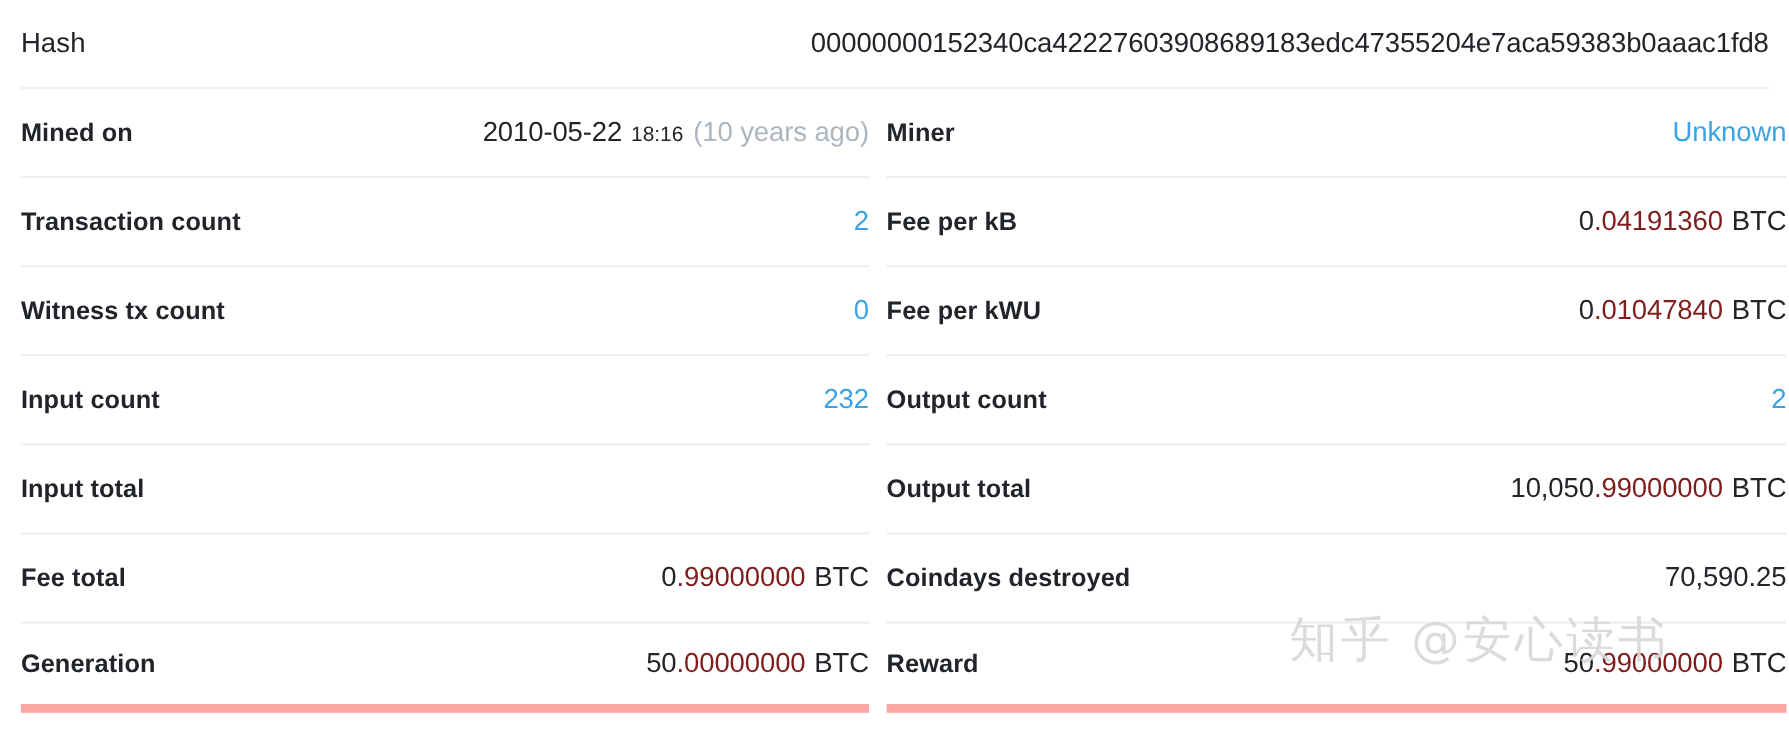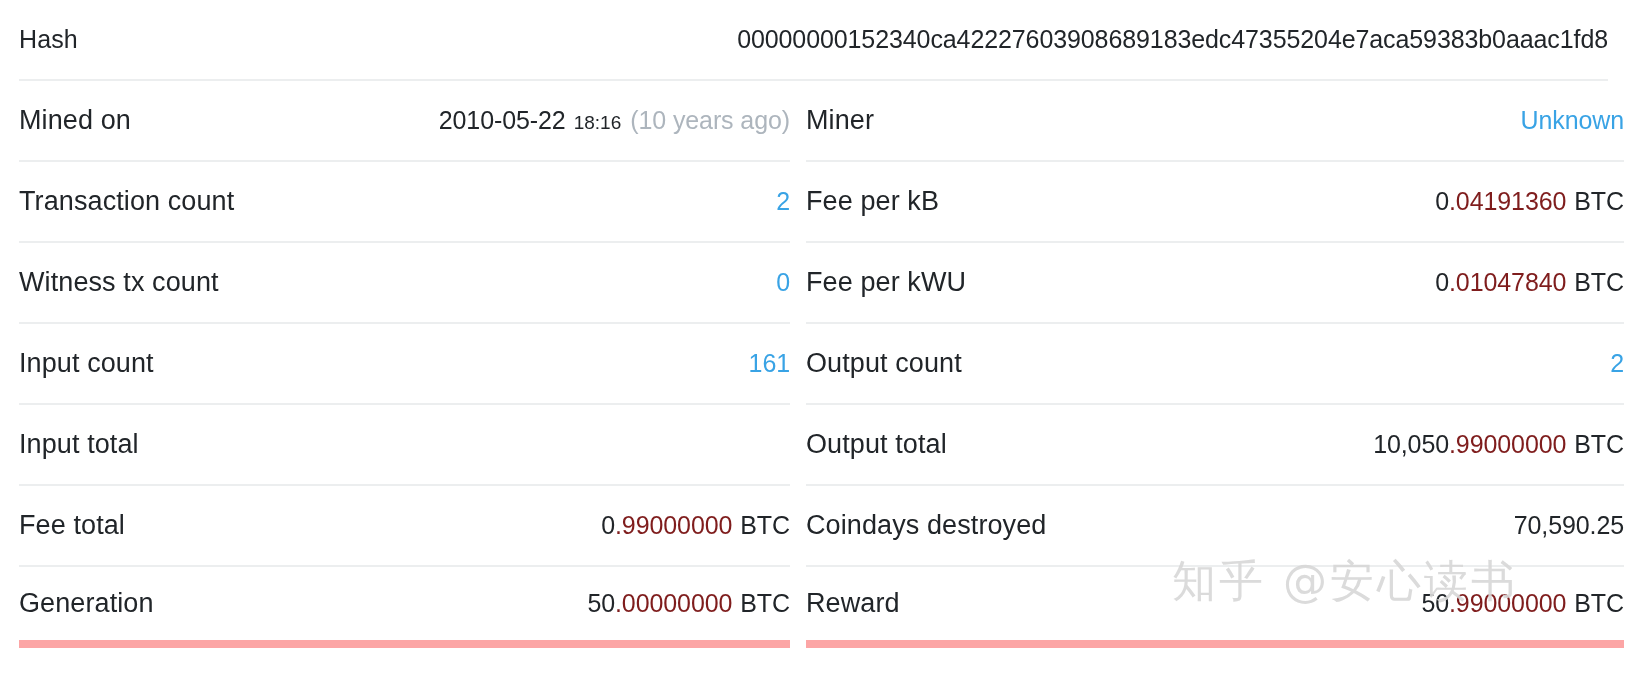--- a/index.html
+++ b/index.html
@@ -77,24 +77,25 @@
     height: 81px;
     box-sizing: border-box;
     display: flex;
     align-items: center;
     justify-content: space-between;
     border-bottom: 2px solid #eceeef;
   }
   .row.last { border-bottom: 8px solid #fca5a5; }
 
   .label {
-    font-size: 27px;
+    font-size: 23px;
     color: #212529;
     letter-spacing: 0.1px;
     white-space: nowrap;
+    font-weight: bold;
   }
   .value {
     font-size: 25px;
     color: #212529;
     text-align: right;
     white-space: nowrap;
     letter-spacing: -0.1px;
   }
   .link {
     color: #39a3e5;
@@ -158,21 +159,21 @@
         <span class="value"><a class="link">2</a></span>
       </div>
 
       <div class="row">
         <span class="label">Witness tx count</span>
         <span class="value"><a class="link">0</a></span>
       </div>
 
       <div class="row">
         <span class="label">Input count</span>
-        <span class="value"><a class="link">161</a></span>
+        <span class="value"><a class="link">232</a></span>
       </div>
 
       <div class="row">
         <span class="label">Input total</span>
       </div>
 
       <div class="row">
         <span class="label">Fee total</span>
         <span class="value"><span>0</span><span class="frac">.99000000</span><span class="unit" style="margin-left:8px;">BTC</span></span>
       </div>

